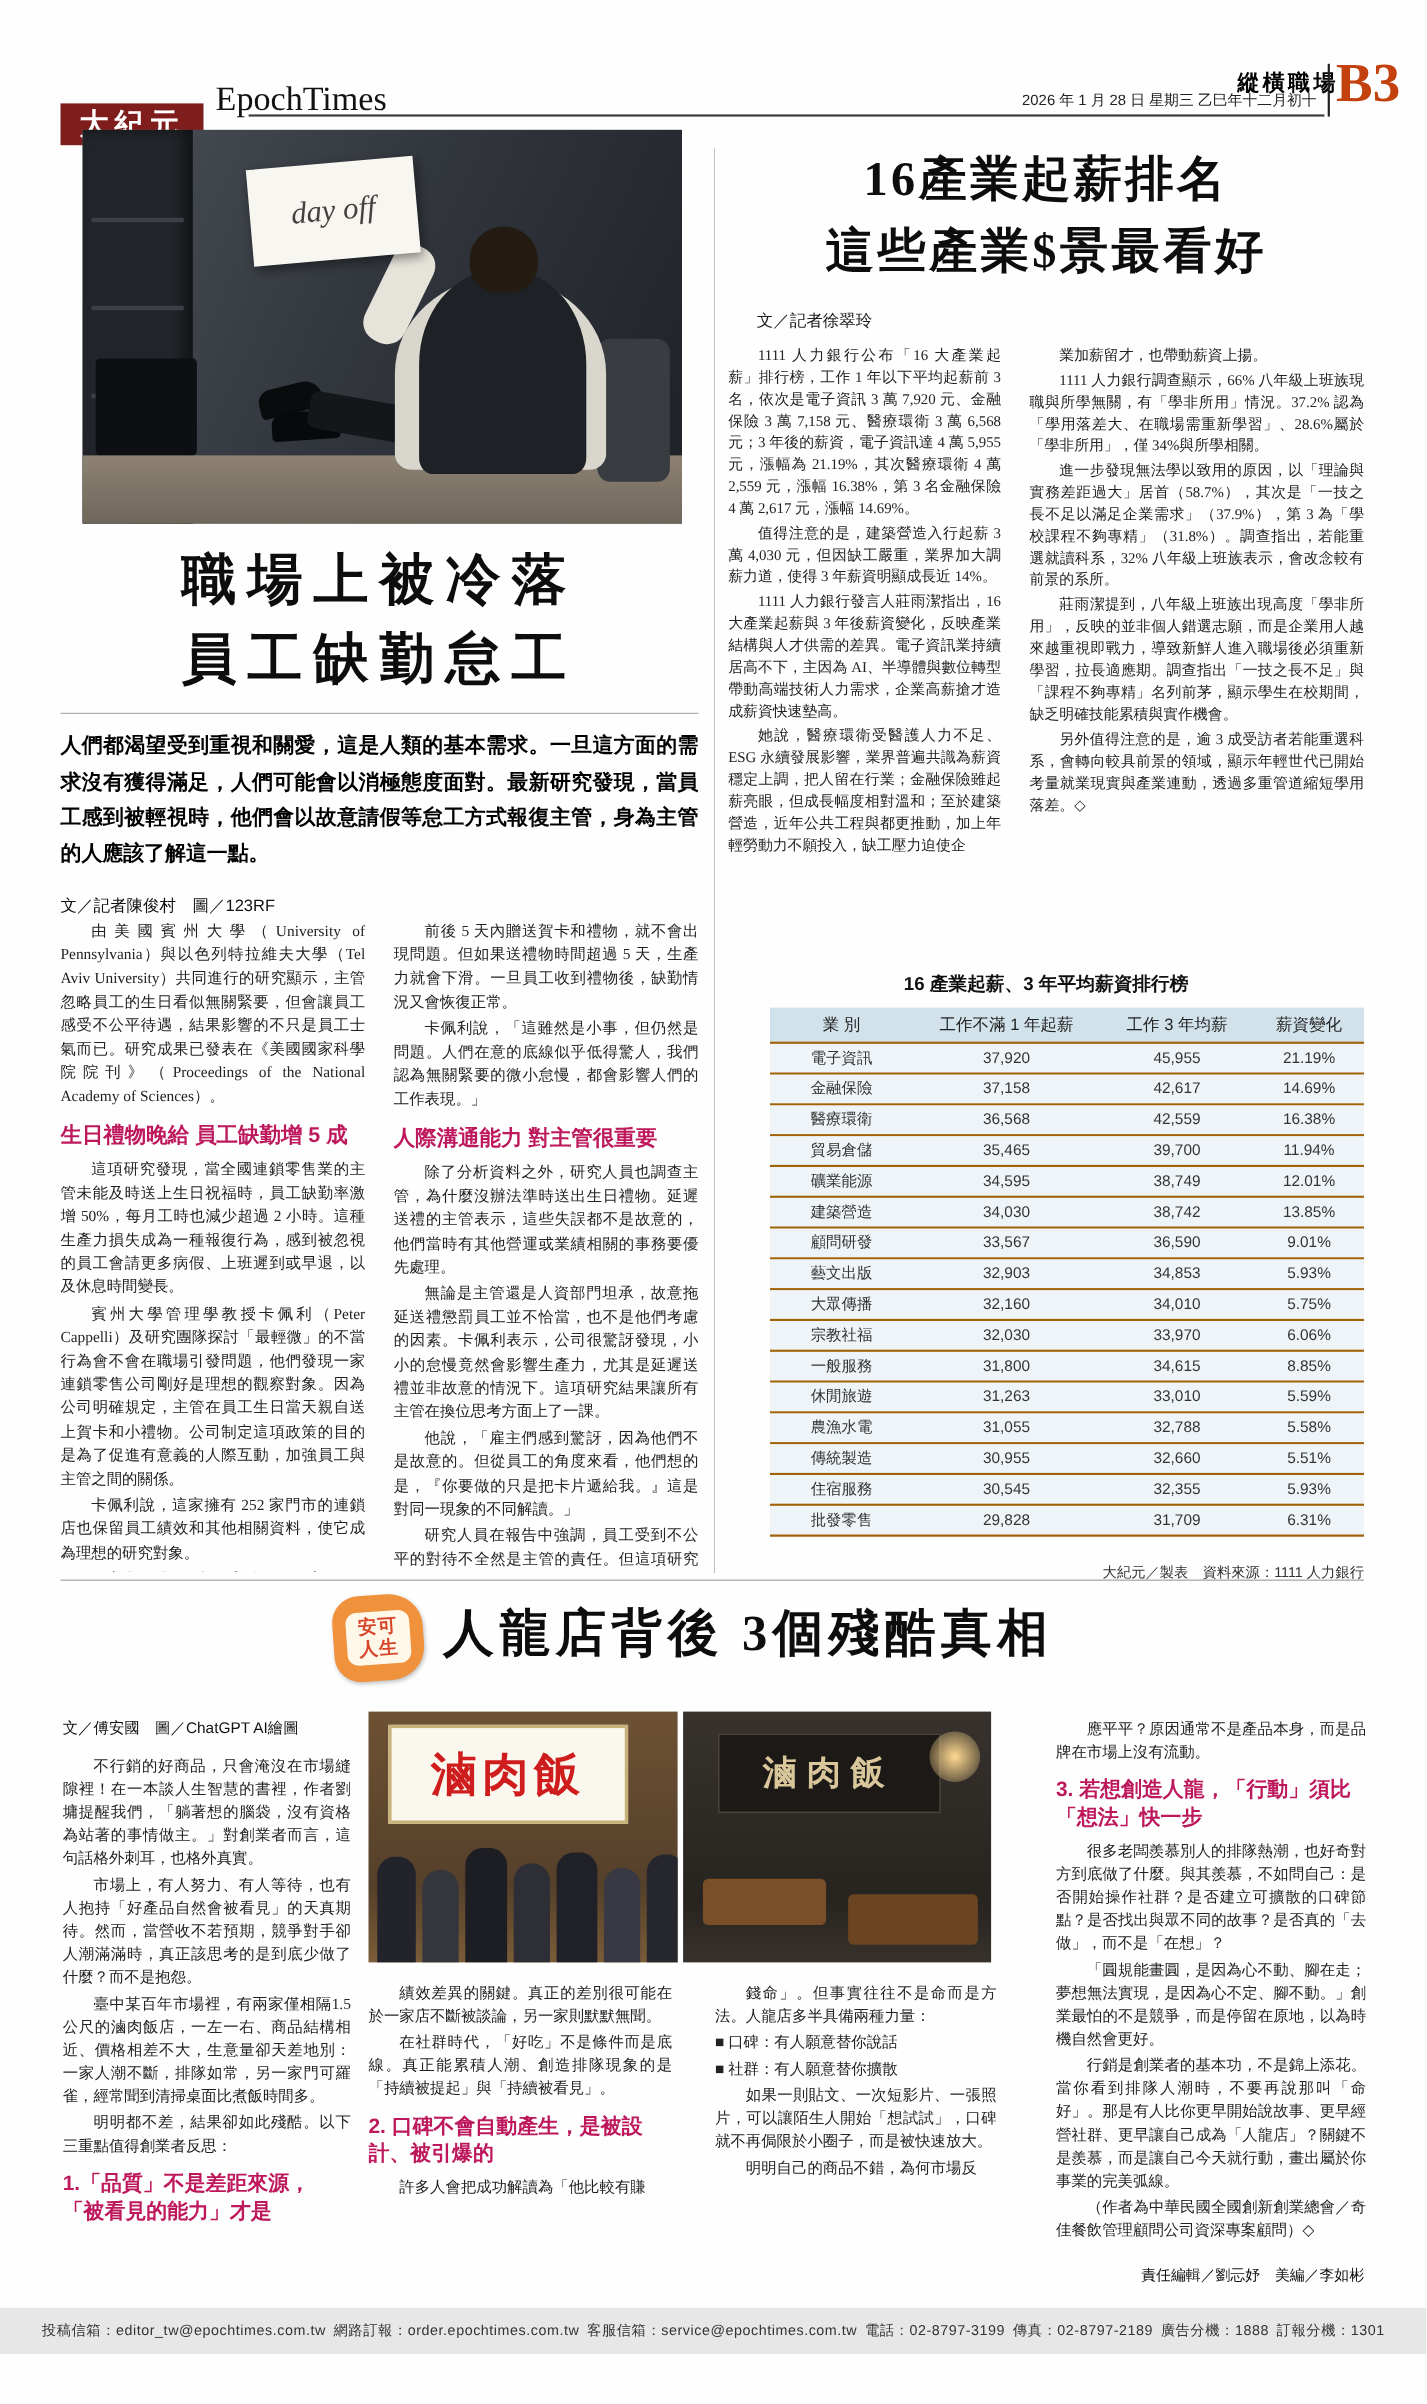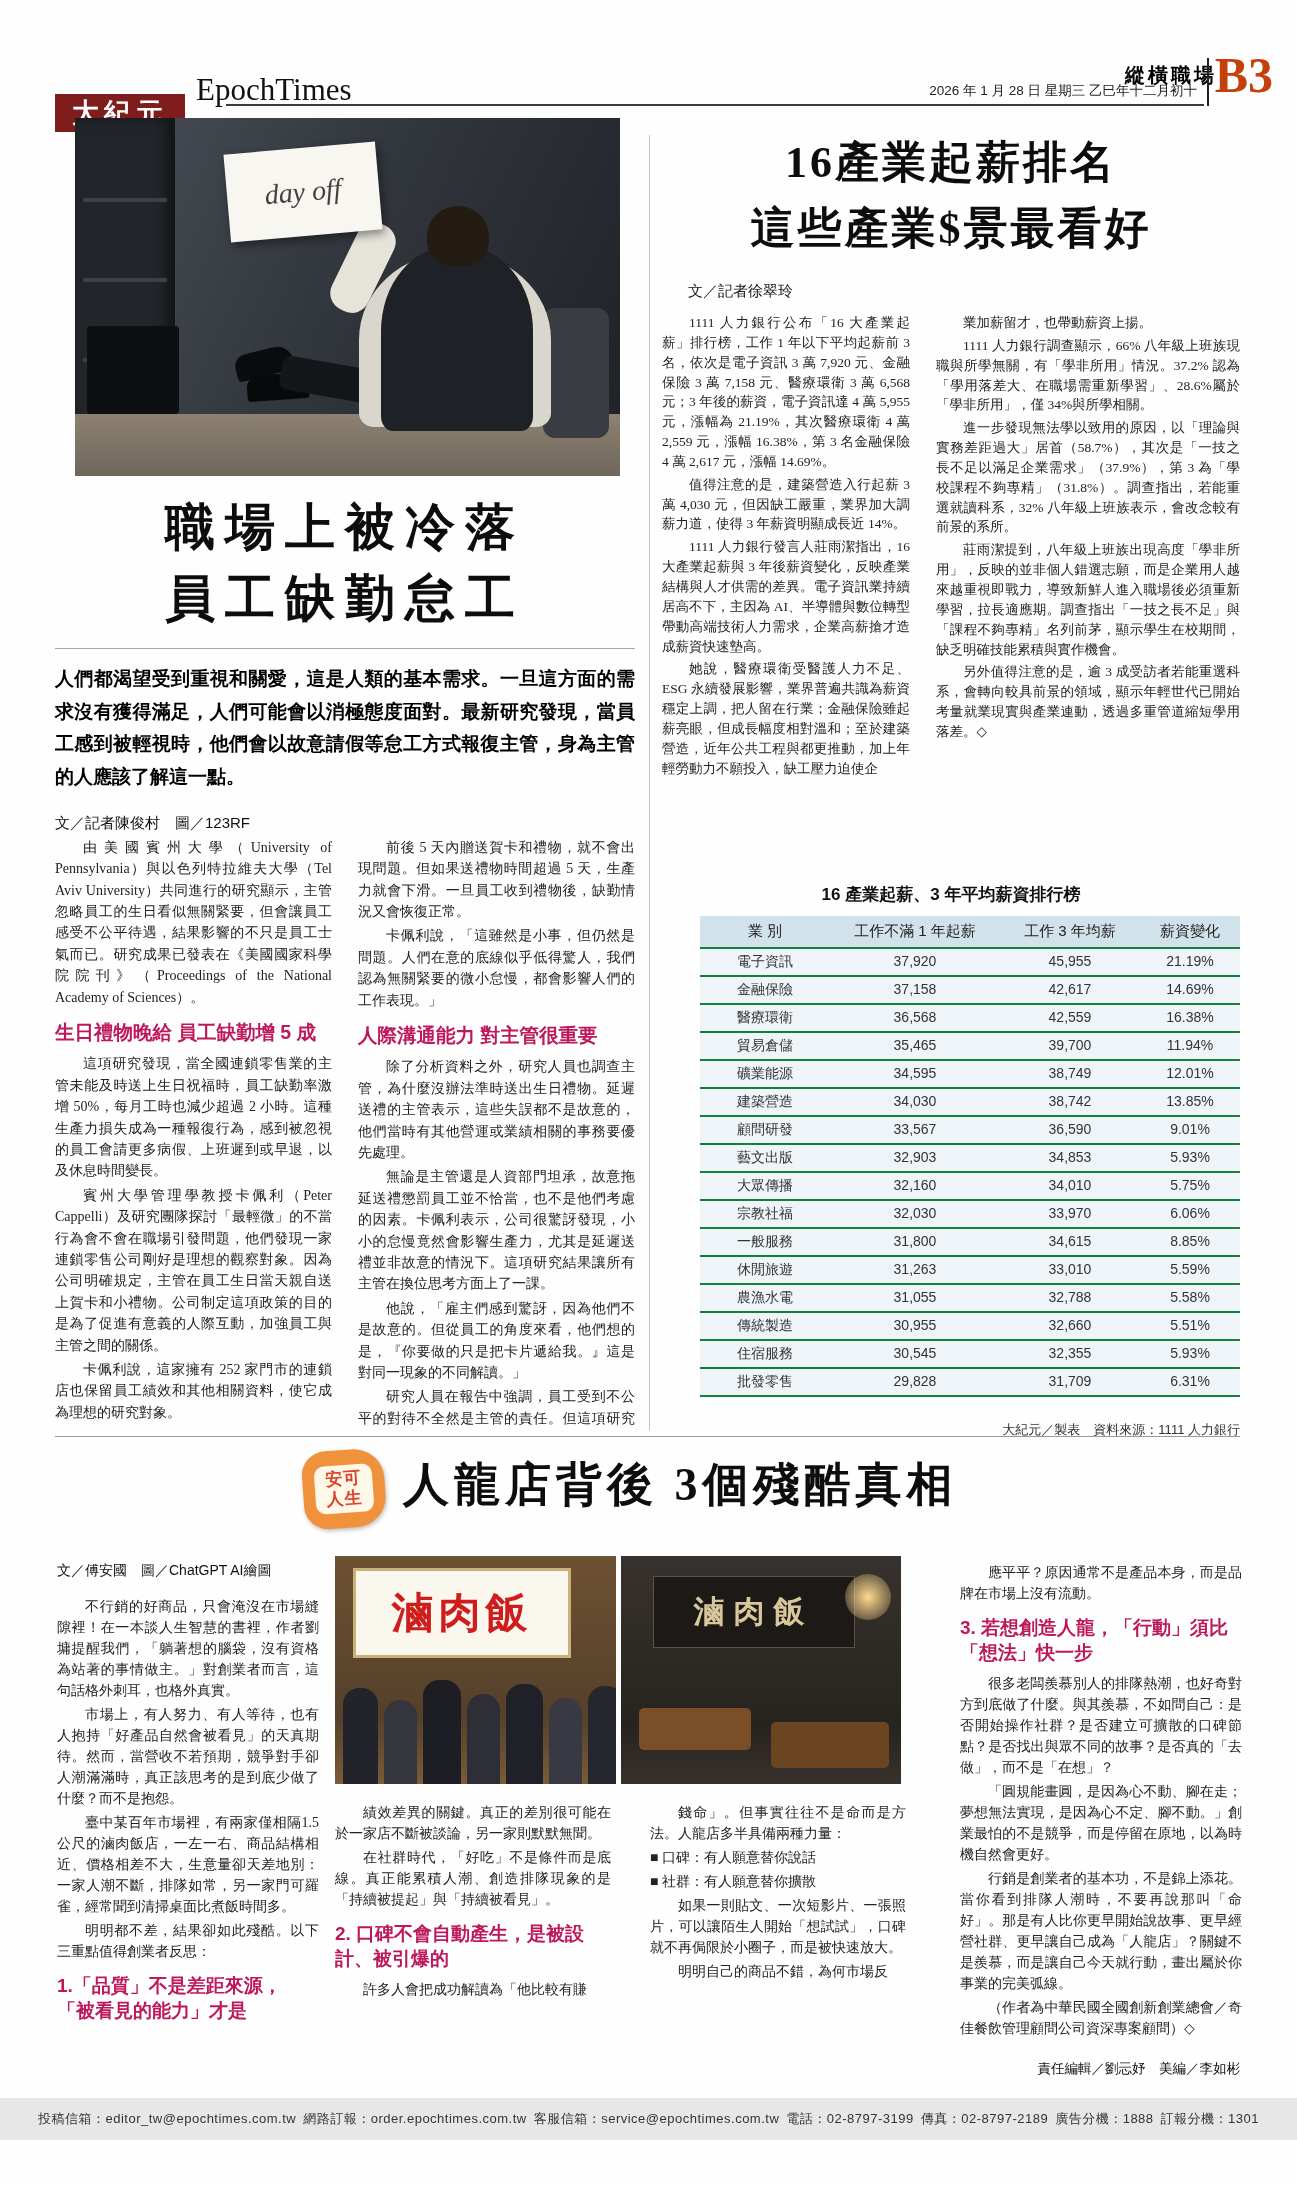--- a/index.html
+++ b/index.html
@@ -68,21 +68,21 @@
   
   .art-right{position:absolute;left:662px;top:130px;width:578px;}
   .ar-headline{text-align:center;font-weight:bold;font-size:44px;letter-spacing:3px;line-height:1.5;color:#0d0d0d;}
   .ar-byline{margin:20px 0 0 26px;font-size:15px;}
   .ar-body{display:flex;gap:26px;margin-top:12px;height:560px;overflow:hidden;}
   .ar-c1{width:248px;}.ar-c2{flex:1;min-width:0;}
   .ar-body p{margin:0 0 3px;font-size:13.5px;line-height:1.47;text-align:justify;text-indent:2em;color:#222;}
 
   .tbl-title{margin-top:10px;text-align:center;font-weight:bold;font-size:17px;color:#111;}
   .sal-table{width:540px;margin:10px 0 0 38px;}
-  .sal-row{display:grid;grid-template-columns:130px 170px 140px 100px;background:#eef4f7;border-bottom:2px solid #15803d;}
+  .sal-row{display:grid;grid-template-columns:130px 170px 140px 100px;background:#eef4f7;border-bottom:2px solid #a16207;}
   .sal-row > div{padding:4px 2px;text-align:center;font-size:14px;color:#333;}
   .sal-head{background:#d2e2ea;}
   .sal-head > div{font-size:15px;color:#222;padding:6px 2px;}
   .tbl-source{margin-top:24px;text-align:right;font-size:13px;color:#333;}
 
   
   .hdivider{position:absolute;left:55px;top:1436px;width:1185px;height:1px;background:#9a9a9a;}
   .art-bottom{position:absolute;left:55px;top:1450px;width:1185px;height:640px;}
   .badge{position:absolute;left:248px;top:0;width:82px;height:78px;background:#f0913c;
          border-radius:30% 38% 38% 30%;transform:rotate(-4deg);

